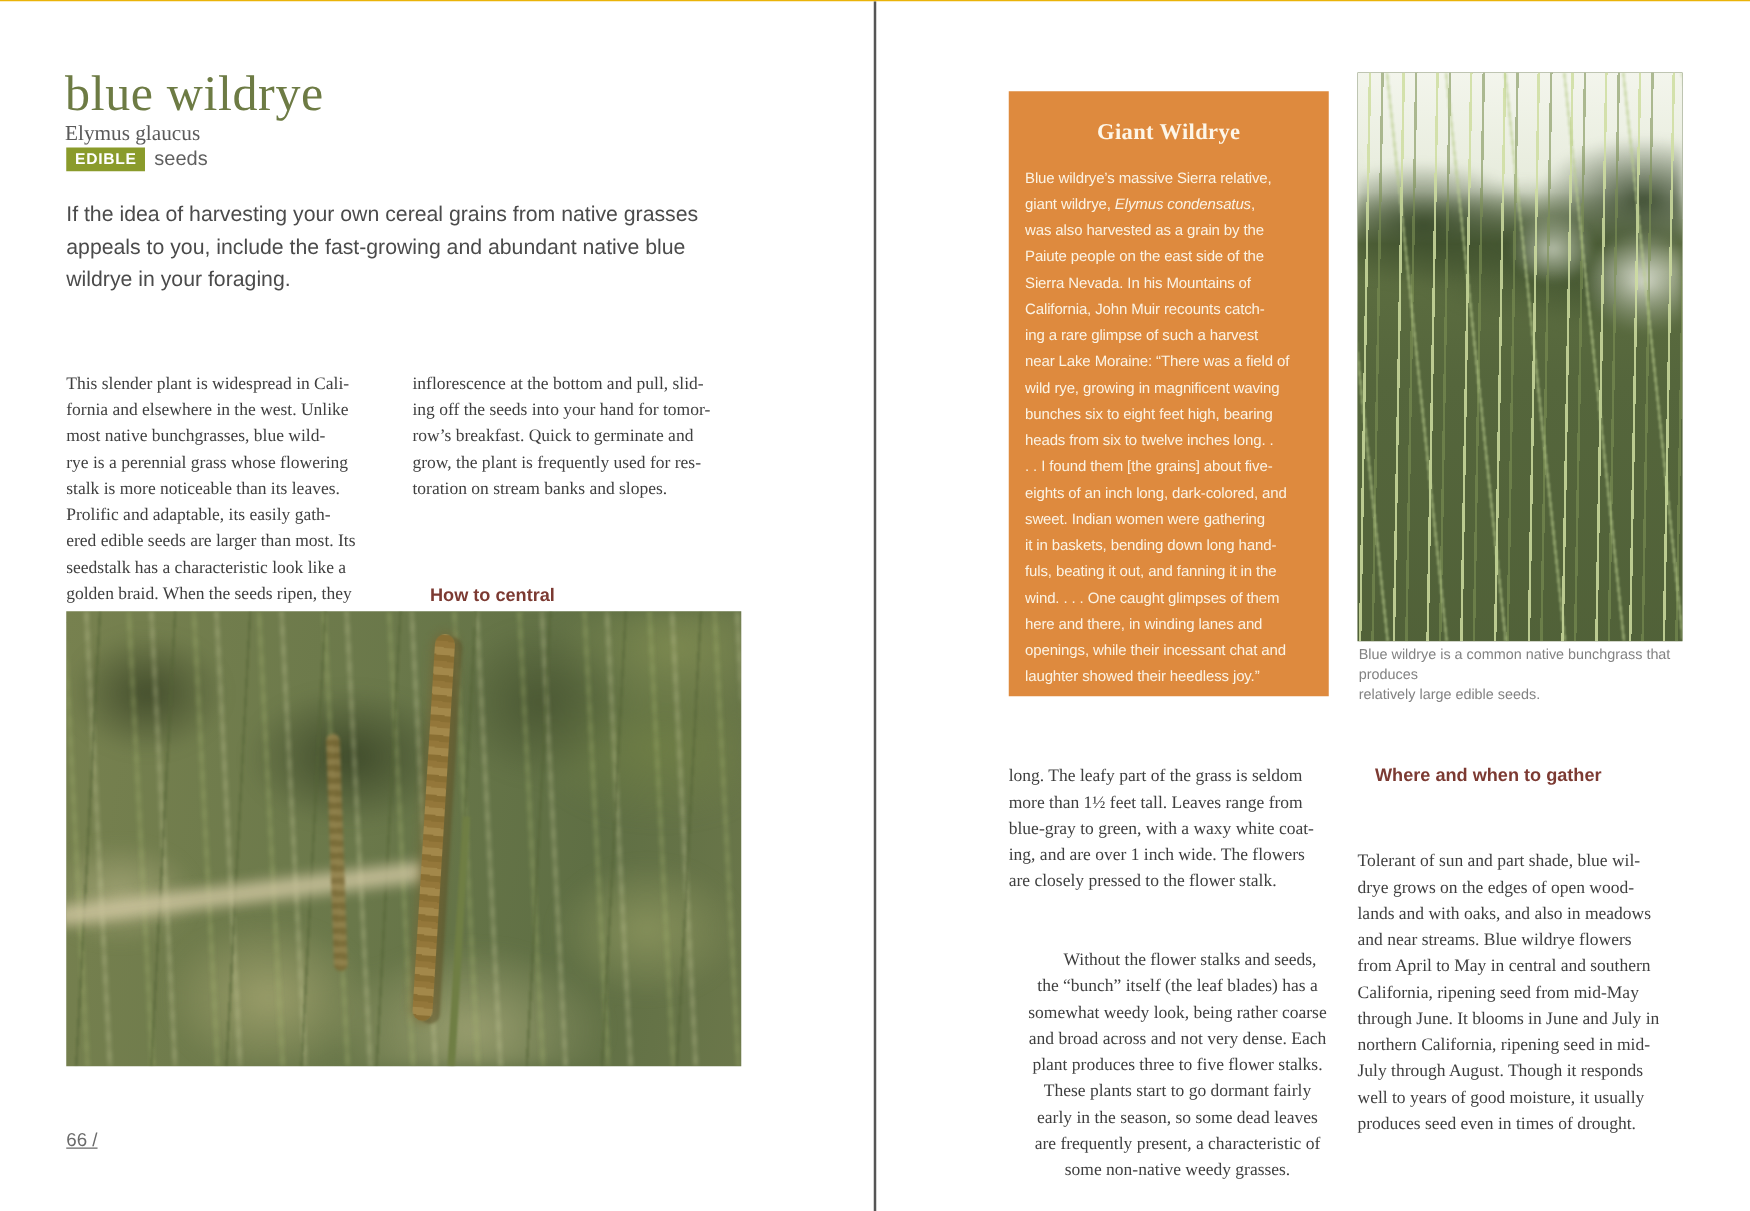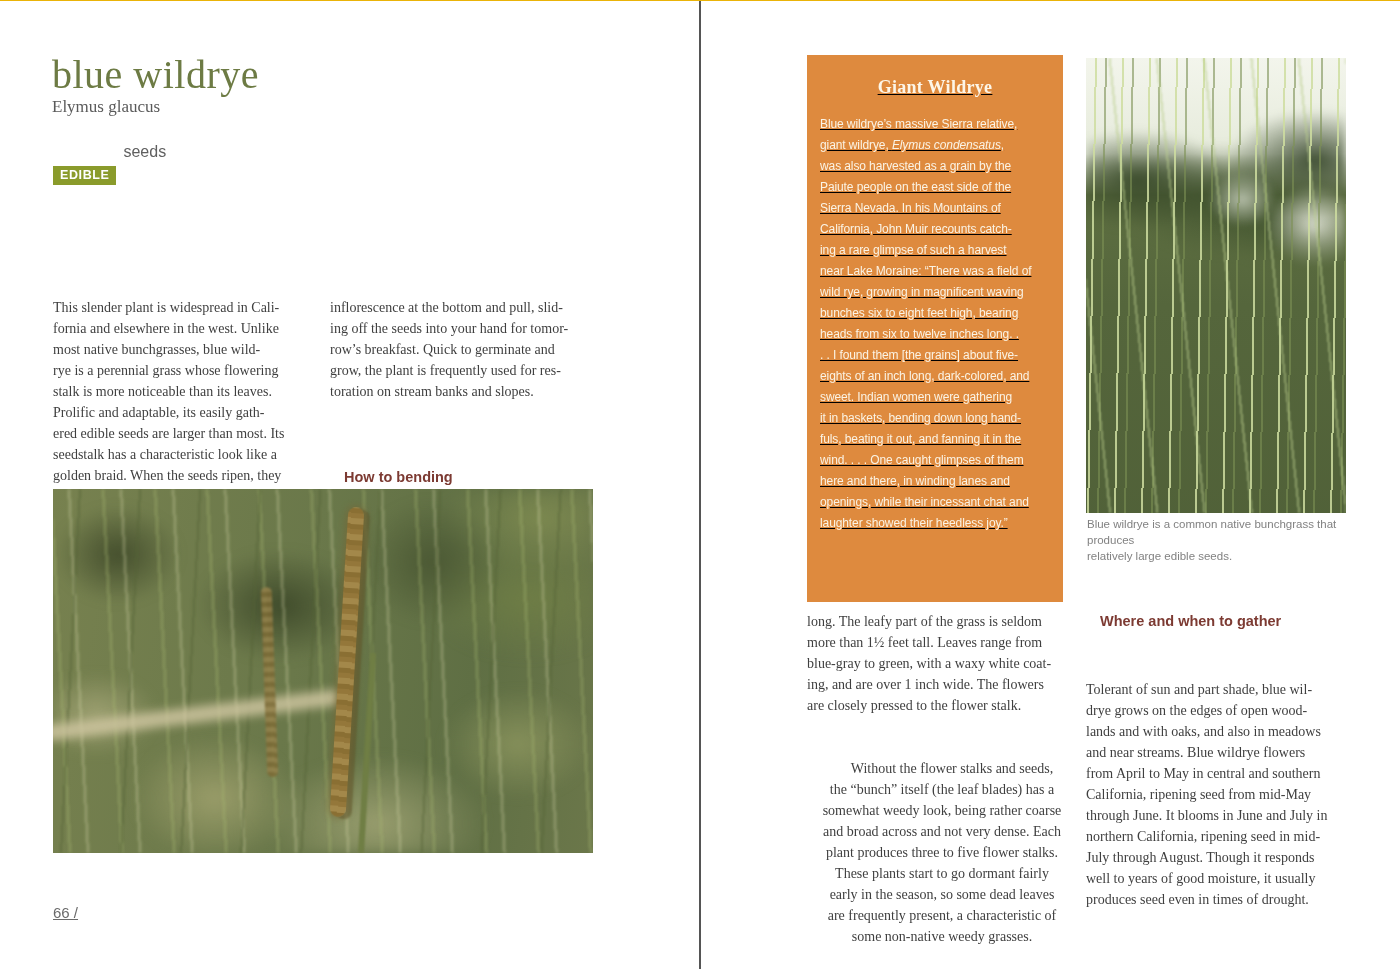--- a/index.html
+++ b/index.html
@@ -7,41 +7,41 @@
         font-family:"Liberation Sans",sans-serif;border-top:1px solid #eab308;}
   .divider{position:absolute;left:699px;top:0;width:2px;height:969px;background:#555;}
 
   
   .title{position:absolute;left:52px;top:52px;font-family:"Liberation Serif","DejaVu Serif",serif;
          font-size:40px;line-height:44px;color:#6d7b44;letter-spacing:.5px;}
   .latin{position:absolute;left:52px;top:96px;font-family:"Liberation Serif","DejaVu Serif",serif;
          font-size:17px;color:#5a5a5a;}
   .badge-row{position:absolute;left:53px;top:117px;display:flex;align-items:center;gap:7px;}
   .badge{background:#8a9b2b;color:#fff;font-weight:bold;font-size:12.5px;letter-spacing:.6px;
-         padding:2px 7px 3px 7px;margin-top:48px;}
+         padding:2px 7px 3px 7px;}
   .badge-suffix{color:#5f5f5f;font-size:16px;}
   .intro{position:absolute;left:53px;top:158px;width:560px;font-size:17px;line-height:26px;
          color:#4b4b4b;white-space:pre;}
   .bodytext{font-family:"Liberation Serif","DejaVu Serif",serif;font-size:14px;line-height:21px;
             color:#3f3f3f;white-space:pre;}
   .colL1{position:absolute;left:53px;top:254px;width:265px;}
   .colL2{position:absolute;left:330px;top:254px;width:270px;}
   .subhead{font-family:"Liberation Sans",sans-serif;font-weight:bold;font-size:14.5px;
            color:#7c3a32;padding-left:14px;}
   .colL2 .subhead{margin-top:23px;margin-bottom:5px;}
   .indent-first{text-indent:20px;text-align:center;}
   .caption{font-size:12px;line-height:16px;color:#828282;white-space:pre-line;}
   .cap-left{position:absolute;left:54px;top:858px;width:540px;}
   .pagenum{position:absolute;font-size:15px;color:#6a6a6a;text-decoration:underline;}
   .pn-left{left:53px;top:903px;}
   .pn-right{right:54px;top:903px;text-align:right;}
 
   
-  .sidebar{position:absolute;left:807px;top:54px;width:256px;height:547px;background:#de8a3e;
-           box-sizing:border-box;padding:12px 13px;text-decoration:underline;}
+  .sidebar{position:absolute;left:807px;top:72px;width:256px;height:484px;background:#de8a3e;
+           box-sizing:border-box;padding:12px 13px;}
   .sb-title{font-family:"Liberation Serif","DejaVu Serif",serif;font-weight:bold;font-size:18px;
             color:#fdf6e8;text-align:center;margin:10px 0 16px 0;letter-spacing:.3px;}
   .sb-body{color:#fbf3e4;font-size:12px;line-height:21px;white-space:pre;letter-spacing:-.1px;}
   .sb-italic{font-style:italic;}
 
   
   .photo{position:absolute;overflow:hidden;}
   .photo-left{left:53px;top:488px;width:540px;height:364px;background:
       linear-gradient(100deg,#77814f,#6a784a 45%,#5f6f44 75%,#6b774a);}
   .photo-right{left:1086px;top:57px;width:260px;height:455px;background:#5c6d40;}
@@ -108,40 +108,43 @@
 
 <div class="page">
   <div class="divider"></div>
 
   <div class="title">blue wildrye</div>
   <div class="latin">Elymus glaucus</div>
   <div class="badge-row">
     <span class="badge">EDIBLE</span>
     <span class="badge-suffix">seeds</span>
   </div>
+  <div class="intro">If the idea of harvesting your own cereal grains from native grasses
+appeals to you, include the fast-growing and abundant native blue
+wildrye in your foraging.</div>
 
   <div class="colL1 bodytext">
     <div>This slender plant is widespread in Cali-
 fornia and elsewhere in the west. Unlike
 most native bunchgrasses, blue wild-
 rye is a perennial grass whose flowering
 stalk is more noticeable than its leaves.
 Prolific and adaptable, its easily gath-
 ered edible seeds are larger than most. Its
 seedstalk has a characteristic look like a
 golden braid. When the seeds ripen, they
 almost ask for your fingers to grasp the</div>
   </div>
   <div class="colL2 bodytext">
     <div>inflorescence at the bottom and pull, slid-
 ing off the seeds into your hand for tomor-
 row’s breakfast. Quick to germinate and
 grow, the plant is frequently used for res-
 toration on stream banks and slopes.</div>
-    <div class="subhead">How to bending</div>
+    <div class="subhead">How to central</div>
     <div>Blue wildrye is more flowering stalk than
 leaf. The flower stalk can be up to 5 feet
 tall, with the flowering part about 5 inches</div>
   </div>
 
   <div class="photo photo-left">
     <div class="ph-layer pl-blobs"></div>
     <div class="ph-layer pl-stems"></div>
     <div class="ph-layer pl-stems2"></div>
     <div class="pl-branch"></div>

